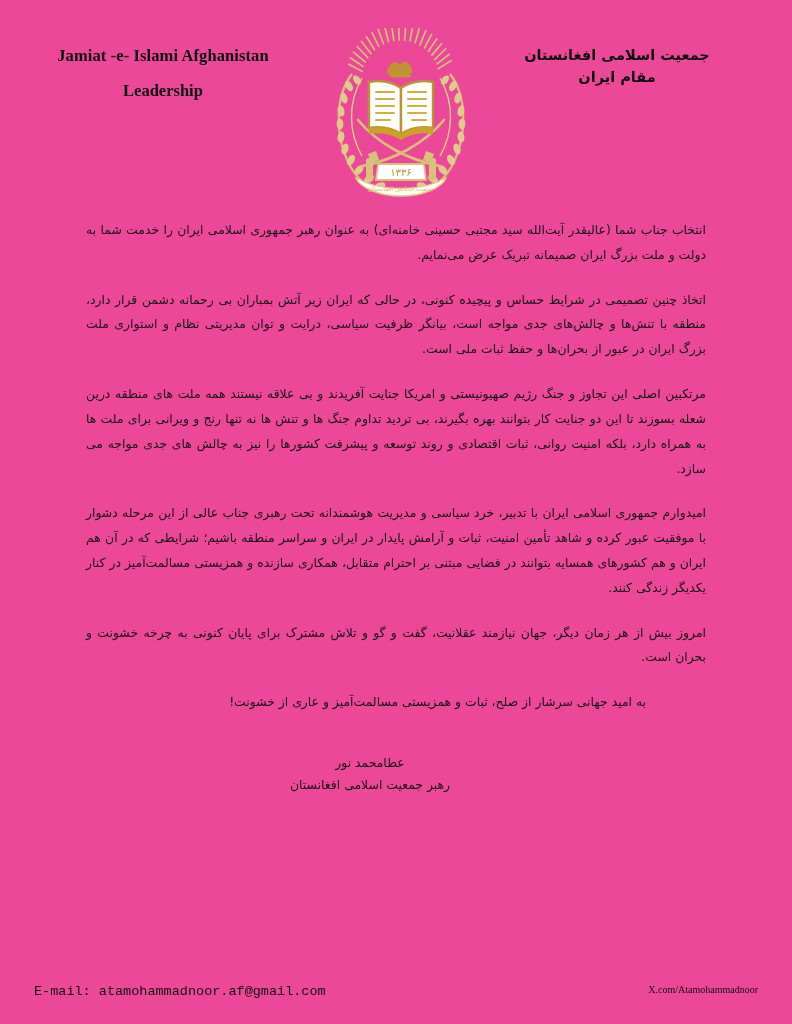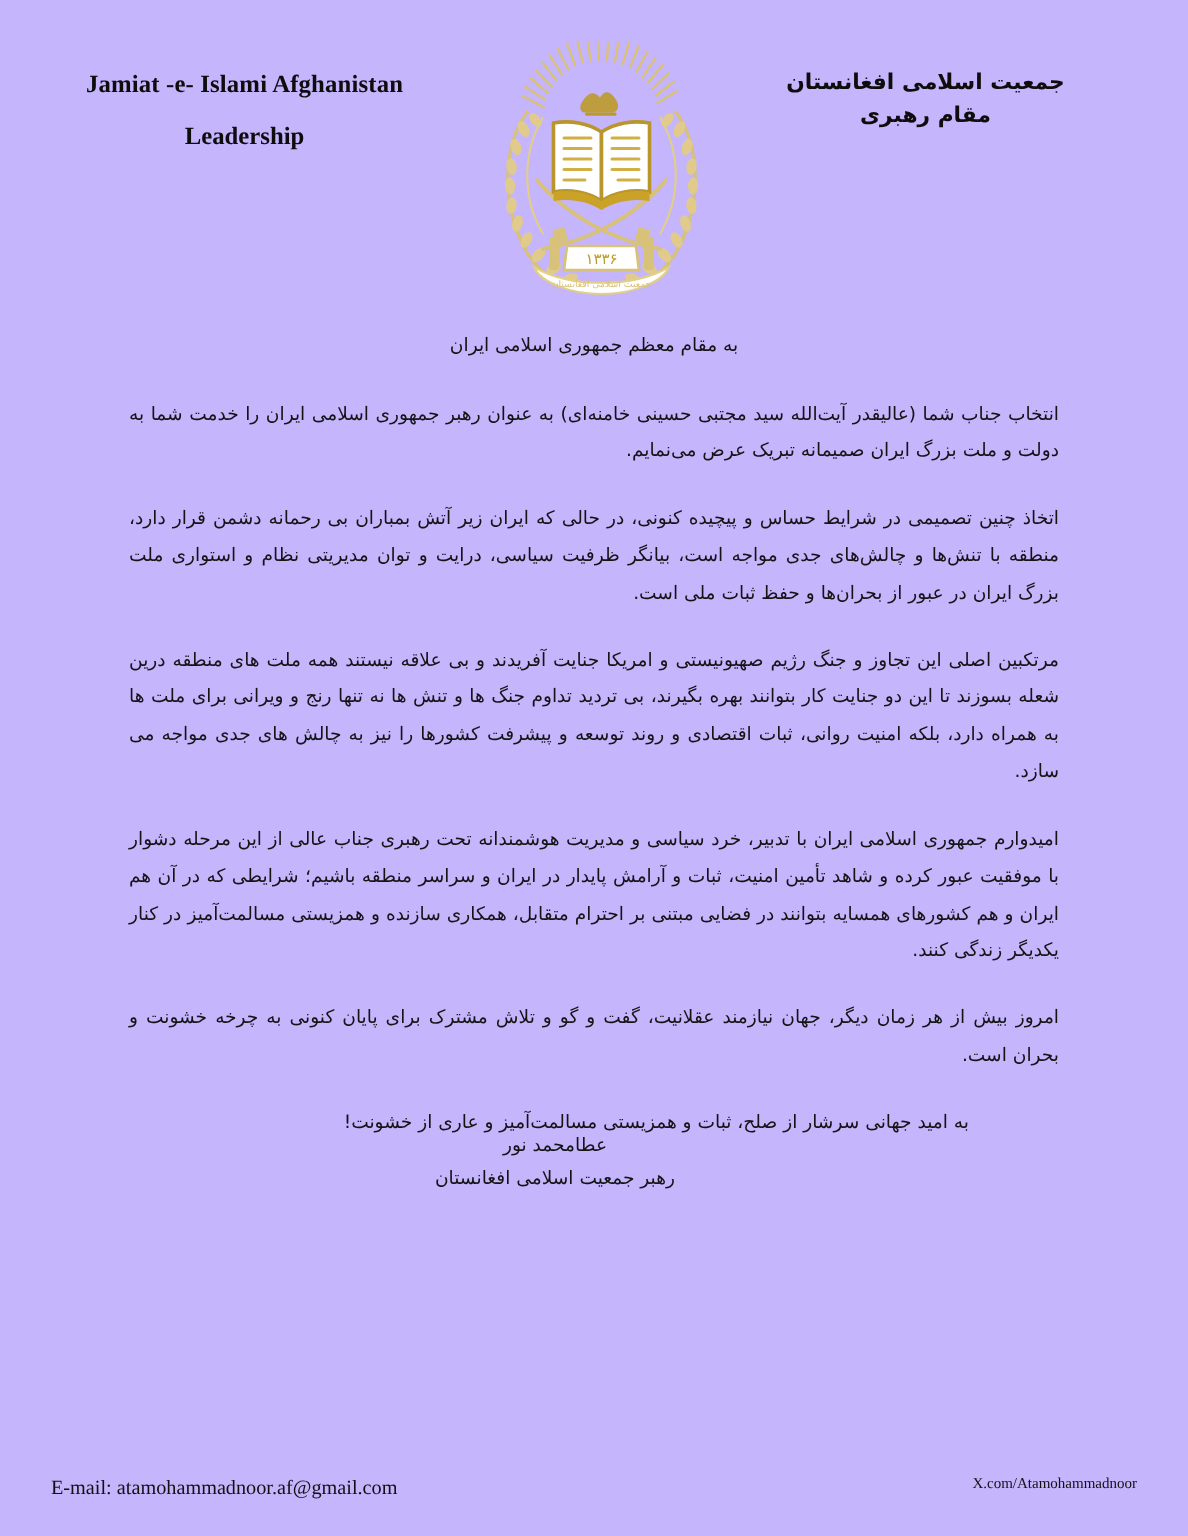--- a/index.html
+++ b/index.html
@@ -13,21 +13,21 @@
     height: 1024px;
     position: relative;
     overflow: hidden;
     font-family: "Liberation Serif", "DejaVu Serif", serif;
     color: #111111;
   }
 
   .page {
     position: absolute;
     inset: 0;
-    background: #c4b5fd;
+    background: #ec4899;
   }
 
   
   .letterhead {
     position: absolute;
     top: 0;
     left: 0;
     width: 792px;
     height: 200px;
   }
@@ -129,21 +129,21 @@
     left: 0;
     bottom: 16px;
     width: 792px;
     height: 24px;
     direction: ltr;
   }
   .footer-email {
     position: absolute;
     left: 34px;
     top: 0;
-    font-family: Liberation Serif, serif;
+    font-family: Liberation Mono, monospace;
     font-size: 13.5px;
     color: #111111;
     white-space: nowrap;
   }
   .footer-social {
     position: absolute;
     right: 34px;
     top: 0;
     font-family: "Liberation Serif", "DejaVu Serif", serif;
     font-size: 10px;
@@ -158,21 +158,21 @@
 
   <div class="letterhead">
 
     <div class="header-en">
       <span class="line1">Jamiat -e- Islami Afghanistan</span>
       <span class="line2">Leadership</span>
     </div>
 
     <div class="header-fa">
       <span>جمعیت اسلامی افغانستان</span>
-      <span>مقام رهبری</span>
+      <span>مقام ایران</span>
     </div>
 
     <div class="emblem">
       <svg viewBox="0 0 158 172" xmlns="http://www.w3.org/2000/svg" aria-hidden="true">
         <defs>
           <g id="ray">
               <rect x="-0.8" y="0" width="1.6" height="17" rx="0.8" fill="#D8C178"></rect>
             </g>
         </defs>
 
@@ -320,21 +320,20 @@
         </g>
 
         <path d="M34,150 C58,164 100,164 124,150 C120,160 100,168 79,168 C58,168 38,160 34,150 Z" fill="#FFFFFF" stroke="#E3CE86" stroke-width="1.4"></path>
         <text x="79" y="163" text-anchor="middle" font-family="'DejaVu Sans', sans-serif" font-size="6.2" fill="#D8C178">جمعیت اسلامی افغانستان</text>
       </svg>
     </div>
   </div>
 
   <div class="letter-body">
 
-    <p class="salutation">به مقام معظم جمهوری اسلامی ایران</p>
 
     <p class="para">انتخاب جناب شما (عالیقدر آیت‌الله سید مجتبی حسینی خامنه‌ای) به عنوان رهبر جمهوری اسلامی ایران را خدمت شما به دولت و ملت بزرگ ایران صمیمانه تبریک عرض می‌نمایم.</p>
     <p class="para">اتخاذ چنین تصمیمی در شرایط حساس و پیچیده کنونی، در حالی که ایران زیر آتش بمباران بی رحمانه دشمن قرار دارد، منطقه با تنش‌ها و چالش‌های جدی مواجه است، بیانگر ظرفیت سیاسی، درایت و توان مدیریتی نظام و استواری ملت بزرگ ایران در عبور از بحران‌ها و حفظ ثبات ملی است.</p>
     <p class="para">مرتکبین اصلی این تجاوز و جنگ رژیم صهیونیستی و امریکا جنایت آفریدند و بی علاقه نیستند همه ملت های منطقه درین شعله بسوزند تا این دو جنایت کار بتوانند بهره بگیرند، بی تردید تداوم جنگ ها و تنش ها نه تنها رنج و ویرانی برای ملت ها به همراه دارد، بلکه امنیت روانی، ثبات اقتصادی و روند توسعه و پیشرفت کشورها را نیز به چالش های جدی مواجه می سازد.</p>
     <p class="para">امیدوارم جمهوری اسلامی ایران با تدبیر، خرد سیاسی و مدیریت هوشمندانه تحت رهبری جناب عالی از این مرحله دشوار با موفقیت عبور کرده و شاهد تأمین امنیت، ثبات و آرامش پایدار در ایران و سراسر منطقه باشیم؛ شرایطی که در آن هم ایران و هم کشورهای همسایه بتوانند در فضایی مبتنی بر احترام متقابل، همکاری سازنده و همزیستی مسالمت‌آمیز در کنار یکدیگر زندگی کنند.</p>
     <p class="para">امروز بیش از هر زمان دیگر، جهان نیازمند عقلانیت، گفت و گو و تلاش مشترک برای پایان کنونی به چرخه خشونت و بحران است.</p>
 
     <p class="closing">به امید جهانی سرشار از صلح، ثبات و همزیستی مسالمت‌آمیز و عاری از خشونت!</p>
   </div>
 

